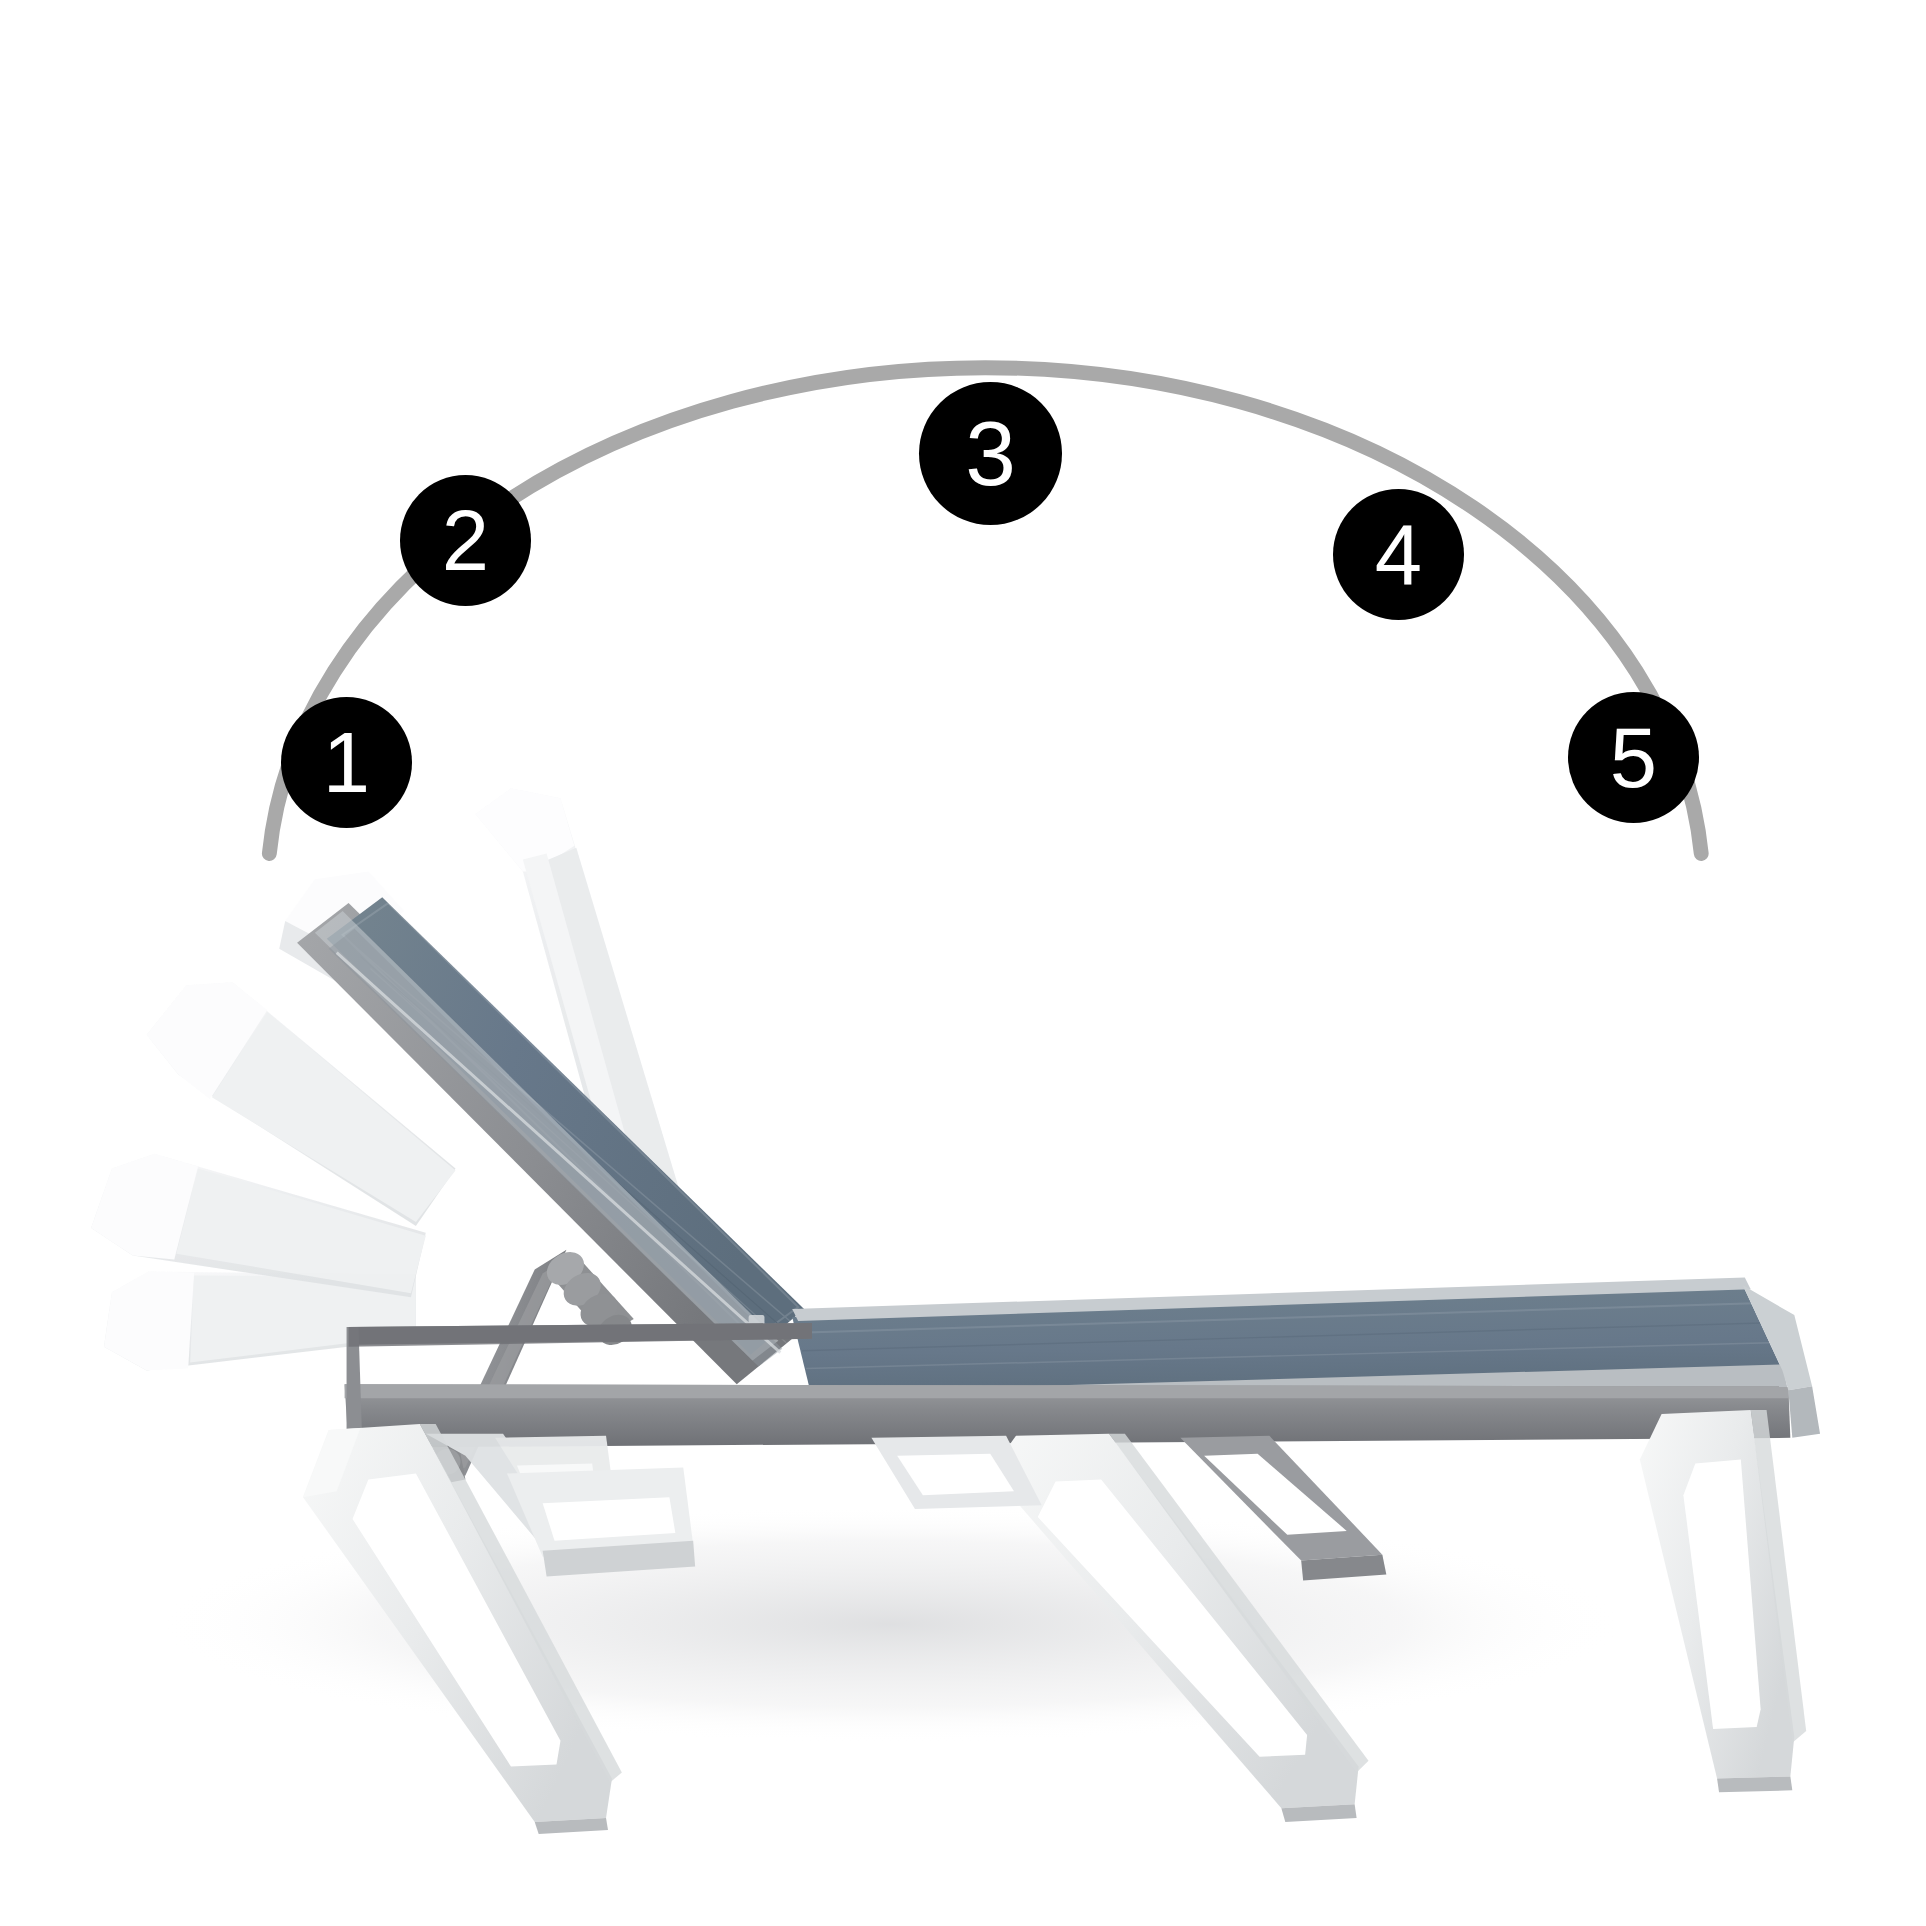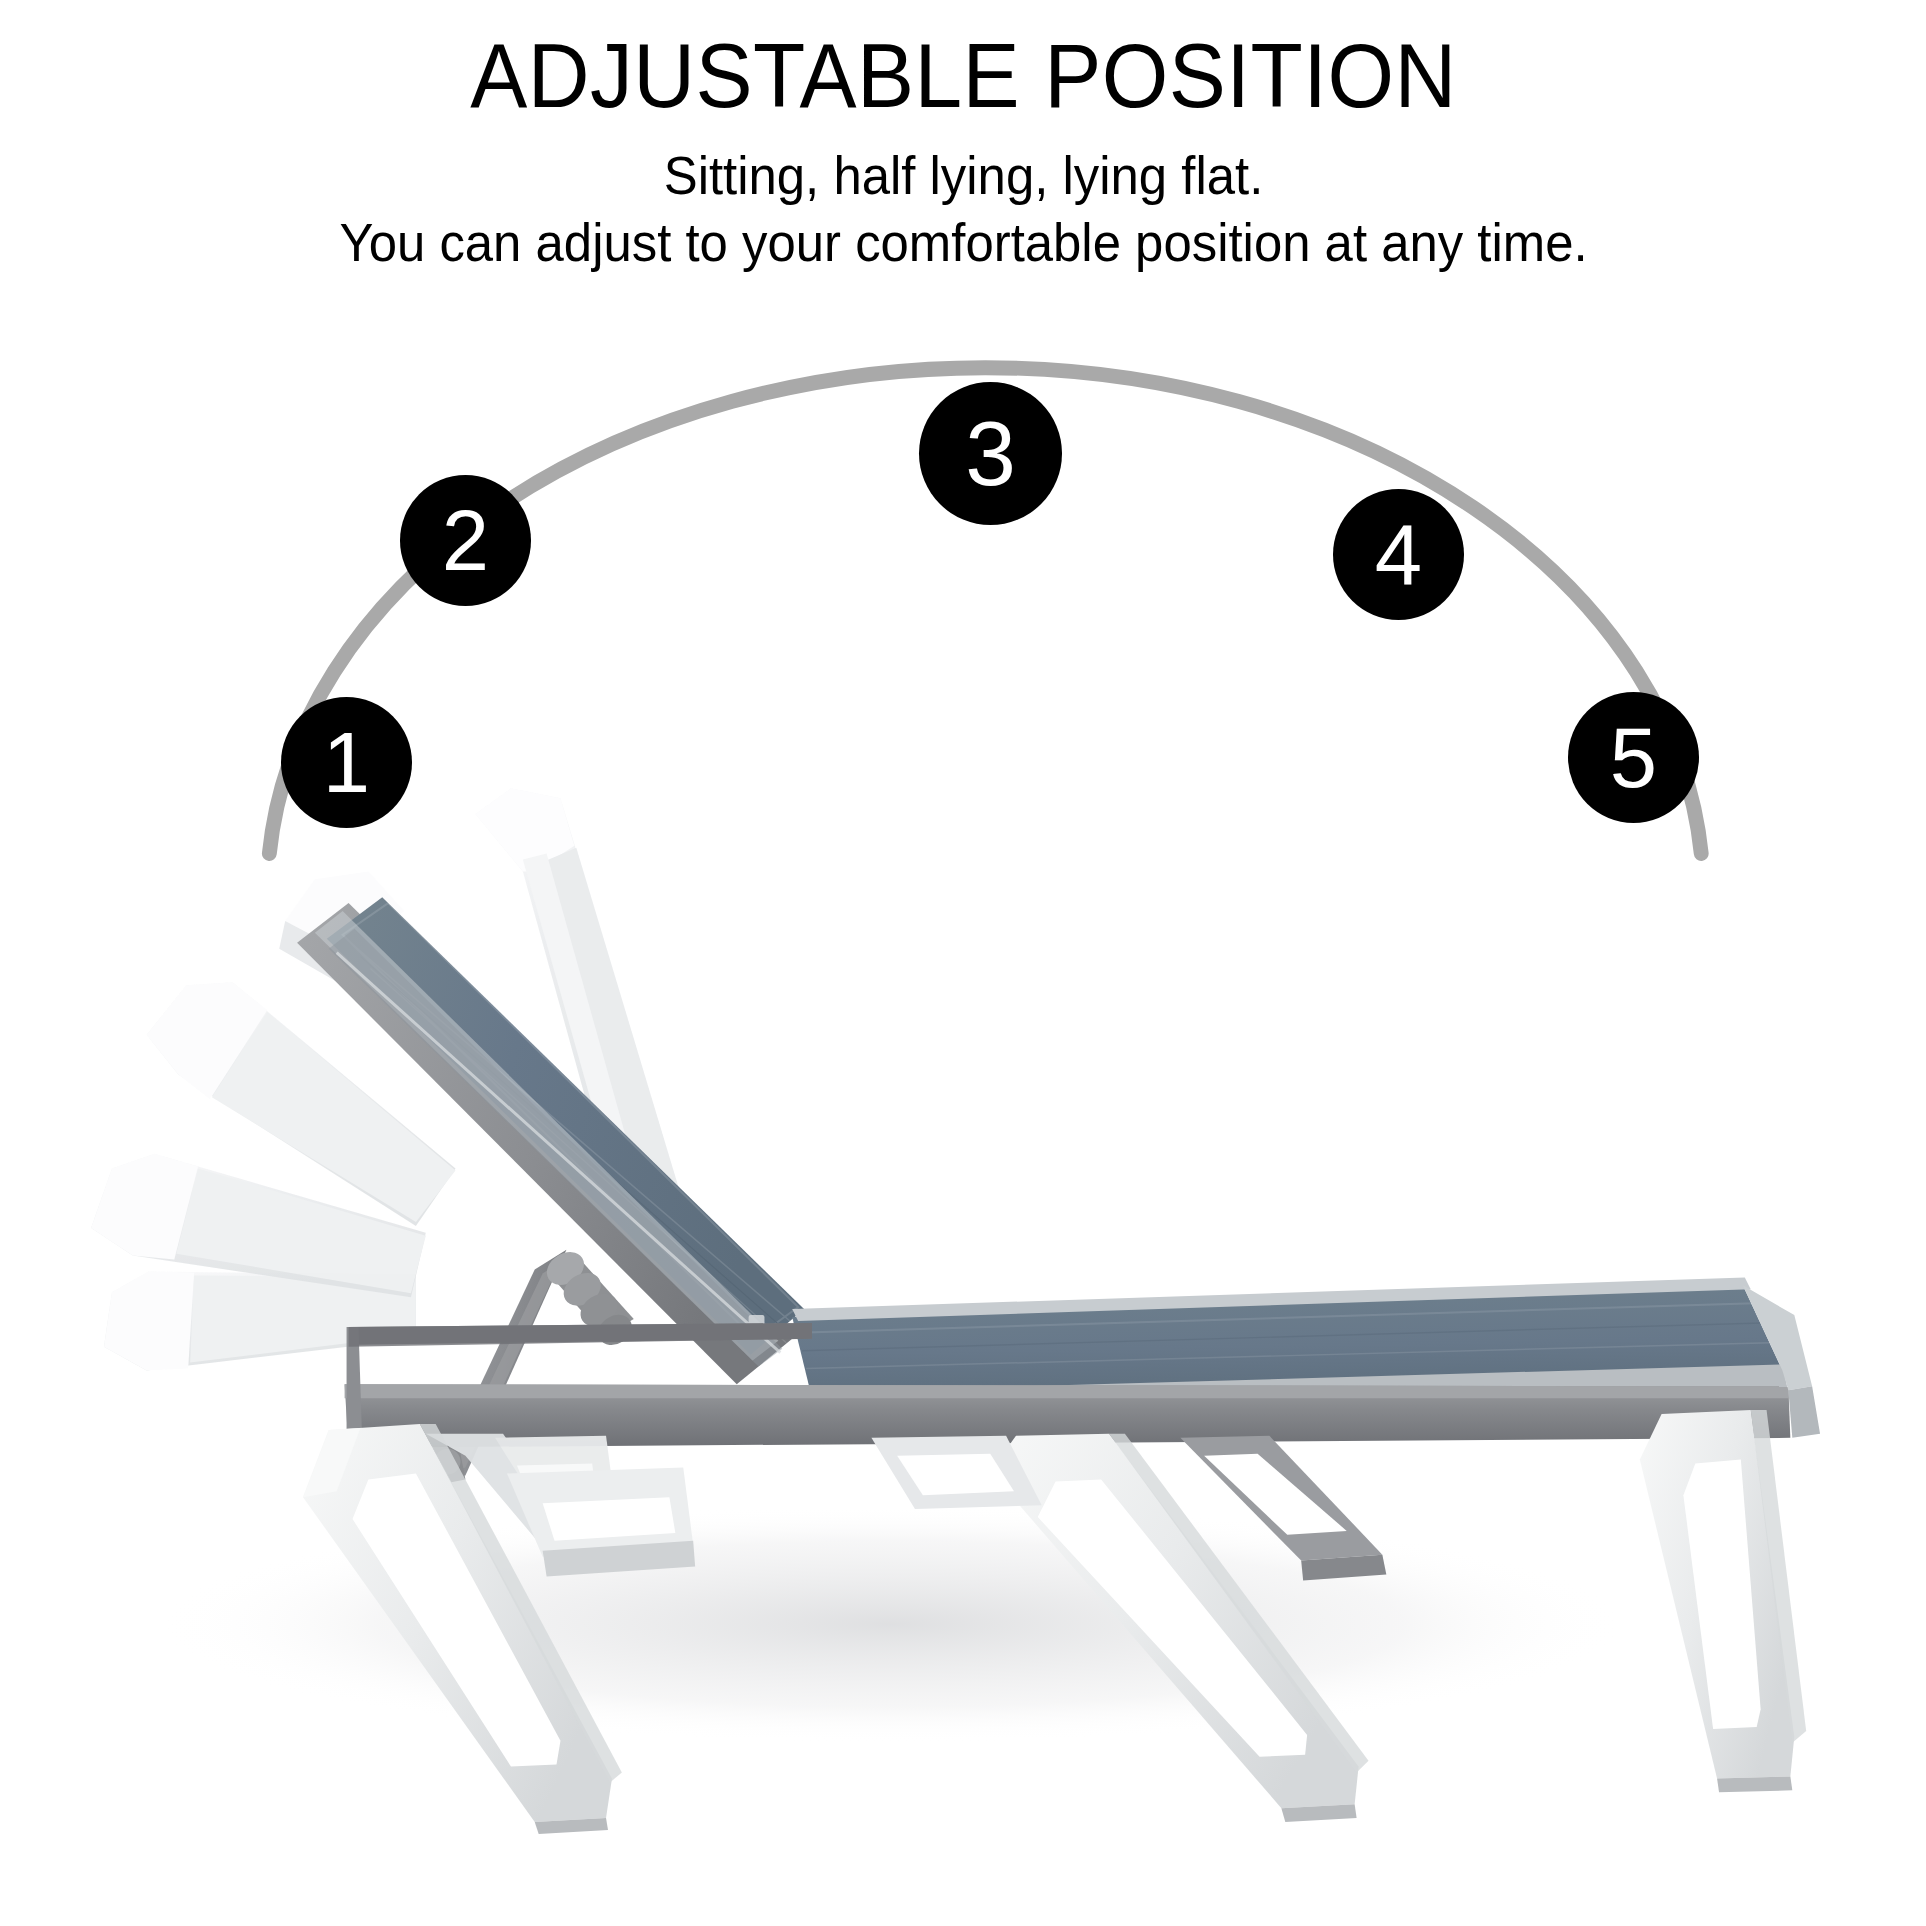--- a/index.html
+++ b/index.html
@@ -75,25 +75,20 @@
     top: 0;
     width: 1927px;
     height: 1927px;
   }
 </style>
 </head>
 <body>
 
 <div id="stage" style="background: rgb(255, 255, 255);">
 
-  <div class="headings">
-    <div class="title" style="color: rgb(0, 0, 0);">ADJUSTABLE POSITION</div>
-    <div class="subtitle" style="color: rgb(0, 0, 0);">Sitting, half lying, lying flat.</div>
-    <div class="subtitle" style="color: rgb(0, 0, 0);">You can adjust to your comfortable position at any time.</div>
-  </div>
 
   <svg class="chair-layer" viewBox="0 0 1946 1946">
     <defs>
 
       <linearGradient id="gSlingBack" x1="0" y1="0" x2="1" y2="0.25">
         <stop offset="0%" stop-color="#75858f"></stop>
         <stop offset="45%" stop-color="#67788a"></stop>
         <stop offset="100%" stop-color="#5d6e7d"></stop>
       </linearGradient>
 

